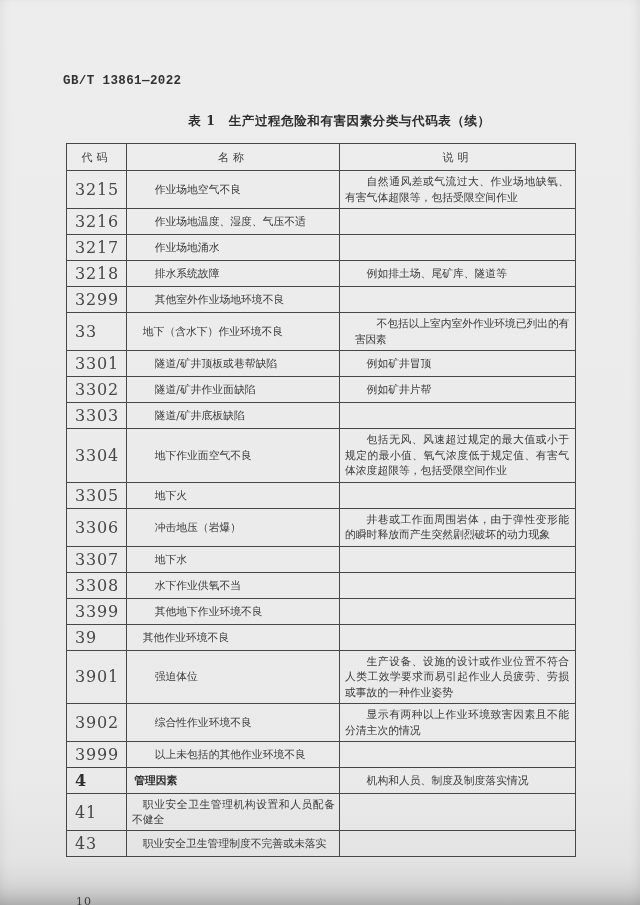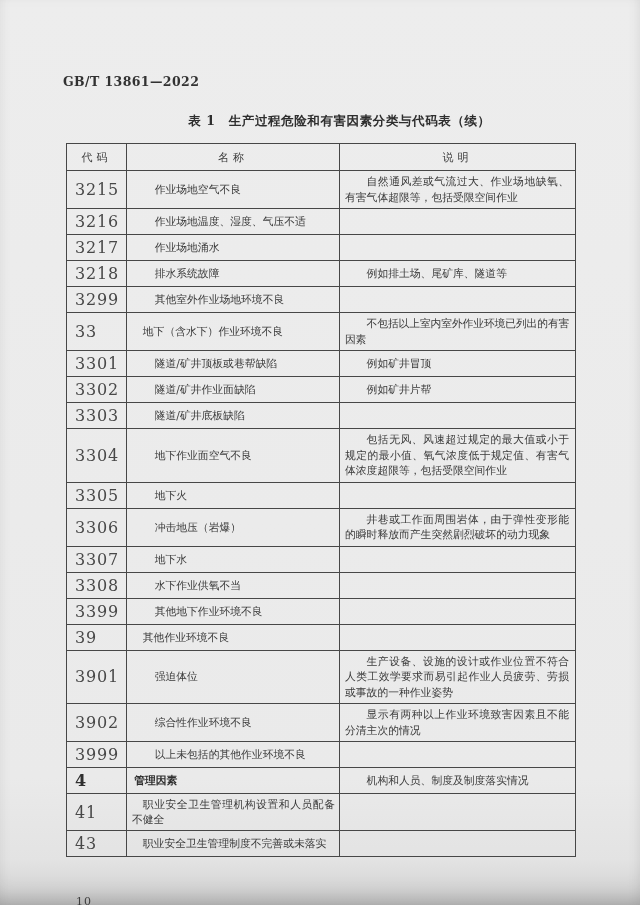--- a/index.html
+++ b/index.html
@@ -11,21 +11,21 @@
   .page {
     position: relative;
     width: 640px; height: 905px;
     overflow: hidden;
     background: linear-gradient(180deg, #ededed 0%, #eaeaea 86%, #e3e3e3 95%, #cfcfcf 100%);
     color: #3a3a3a;
   }
   .content { position: absolute; inset: 0; filter: blur(0.2px); }
   .std-code {
     position: absolute; left: 63px; top: 74px;
-    font-size: 12.5px; font-weight: bold; letter-spacing: 0.4px; color: #323232;
+    font-size: 12.5px; font-weight: bold; letter-spacing: 0.4px; color: #323232; font-family: Liberation Mono, monospace;
   }
   .table-title {
     position: absolute; left: 0; right: 0; top: 113px;
     text-align: center; font-size: 12.5px; font-weight: bold;
     letter-spacing: 0.6px; color: #2e2e2e; margin-left: 39px;
   }
   table.tbl {
     position: absolute; left: 66px; top: 143px; width: 509px;
     border-collapse: collapse; table-layout: fixed;
     font-size: 10.8px; color: #3a3a3a;
@@ -47,21 +47,21 @@
     padding-left: 5px; padding-right: 4px;
     line-height: 15px; text-align: justify;
   }
   .lv1 { text-indent: 0.2em; }
   .lv2 { text-indent: 1em; }
   .lv3 { text-indent: 2.1em; }
   td.desc .p {
     padding-left: 5px; padding-right: 6px;
     line-height: 15.5px; text-indent: 2em; text-align: justify;
   }
-  .p.fit { text-indent: 0.4em; letter-spacing: -0.4px; }
+  .p.fit { text-indent: 0.4em; letter-spacing: -0.4px; margin-left: 10px; }
   td.bold, .p.bold { font-weight: bold; color: #2f2f2f; }
   .page-num {
     position: absolute; left: 76px; top: 895px;
     font-size: 11px; letter-spacing: 1px; color: #474747;
   }
   .vignette {
     position: absolute; inset: 0; pointer-events: none;
     box-shadow:
       inset 0 -18px 24px -16px rgba(0,0,0,0.28),
       inset -9px 0 18px -14px rgba(0,0,0,0.10),

